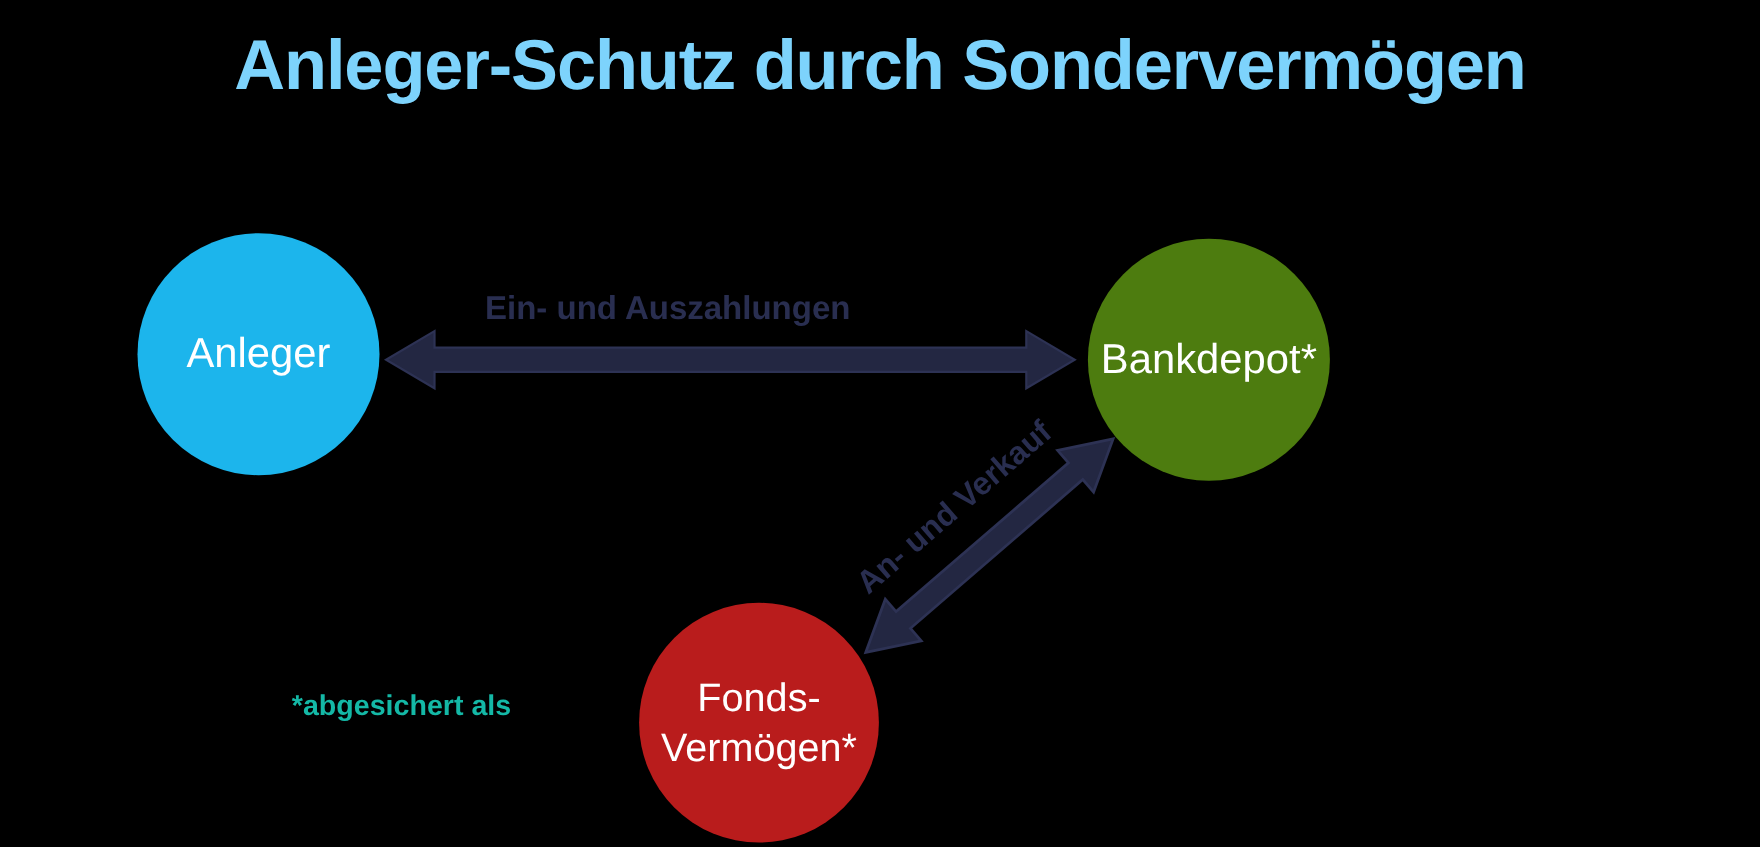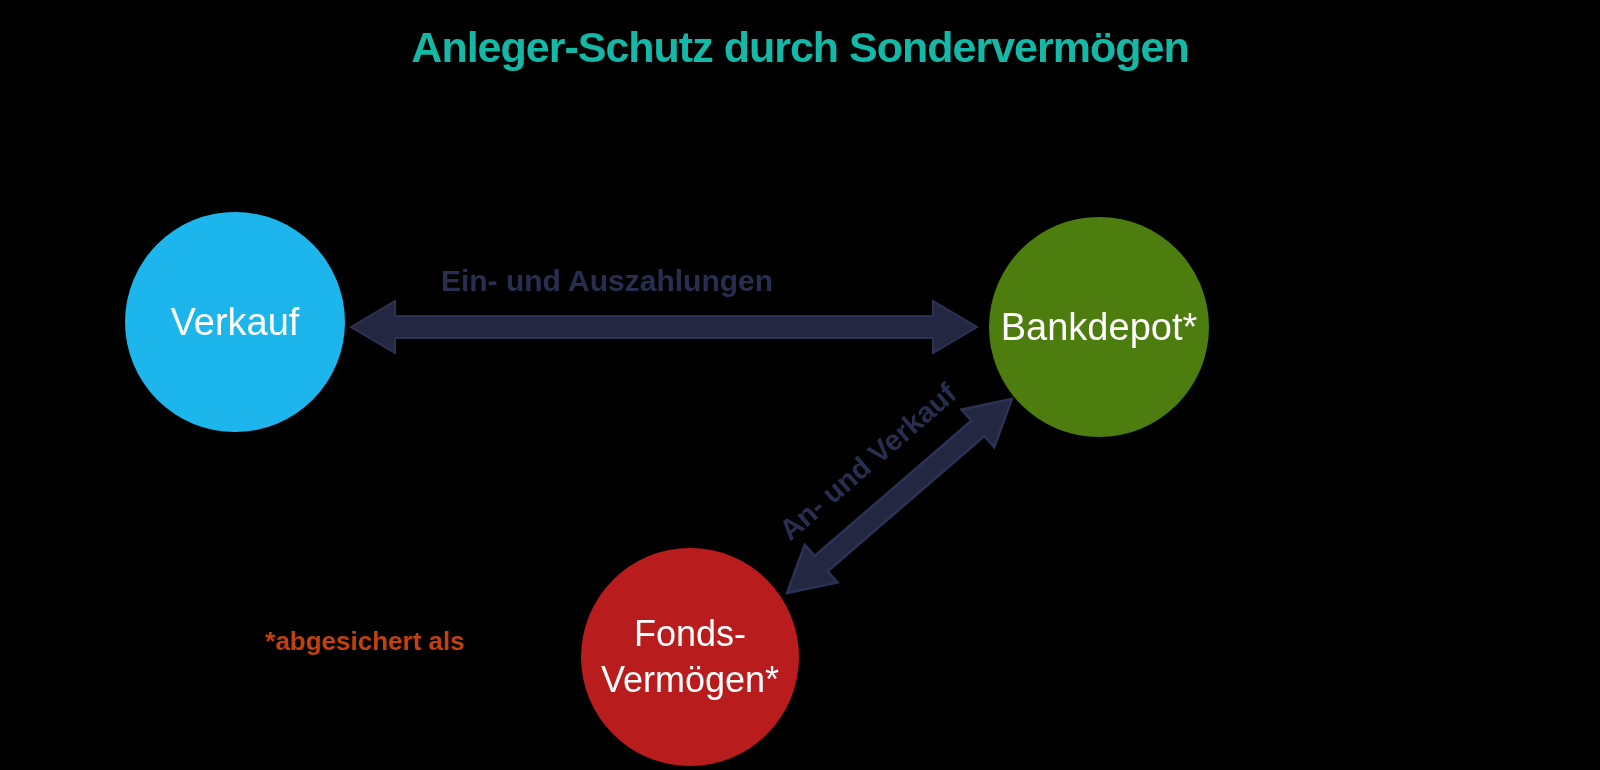--- a/index.html
+++ b/index.html
@@ -15,24 +15,24 @@
     width: 1600px;
     height: 770px;
     background: #000000;
   }
   .title {
     position: absolute;
     top: 22px;
     left: 0;
     width: 100%;
     text-align: center;
-    font-size: 43px;
+    font-size: 64px;
     font-weight: 800;
     letter-spacing: -1px;
-    color: #14b8a6;
+    color: #7dd3fc;
     line-height: 1.18;
     white-space: nowrap;
   }
   .arrows-layer {
     position: absolute;
     left: 0; top: 0;
     width: 1600px;
     height: 770px;
     pointer-events: none;
   }
@@ -80,21 +80,21 @@
     font-size: 29px;
   }
   .footnote {
     position: absolute;
     left: 365px; top: 626px;
     transform: translateX(-50%);
     text-align: center;
     font-size: 26px;
     line-height: 31px;
     font-weight: 700;
-    color: #c2410c;
+    color: #14b8a6;
     white-space: nowrap;
   }
 </style>
 </head>
 <body>
 
 <div class="canvas">
 
   <div class="title">Anleger-Schutz durch Sondervermögen</div>
 
@@ -105,21 +105,21 @@
     <g transform="translate(899.5,496) rotate(-40.8)">
       <polygon points="-148.5,0 -103.5,-25 -103.5,-10 103.5,-10 103.5,-25 148.5,0 103.5,25 103.5,10 -103.5,10 -103.5,25" fill="#232742" stroke="#2D3254" stroke-width="2.5" stroke-linejoin="miter"></polygon>
     </g>
   </svg>
 
   <div class="edge-label edge-label-horizontal">Ein- und Auszahlungen</div>
 
   <div class="edge-label edge-label-diagonal">An- und Verkauf</div>
 
   <div class="node node-anleger">
-    <div class="node-label">Verkauf</div>
+    <div class="node-label">Anleger</div>
   </div>
 
   <div class="node node-bankdepot">
     <div class="node-label">Bankdepot*</div>
   </div>
 
   <div class="node node-fonds">
     <div class="node-label">Fonds-</div>
     <div class="node-label">Vermögen*</div>
   </div>

